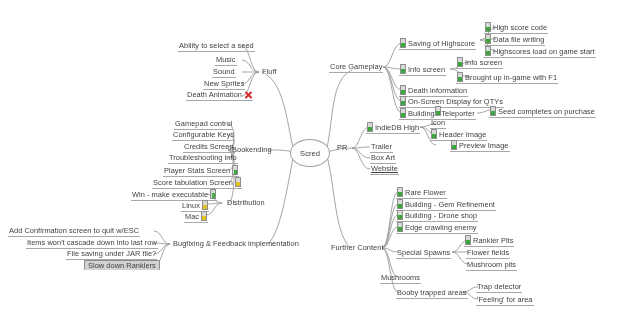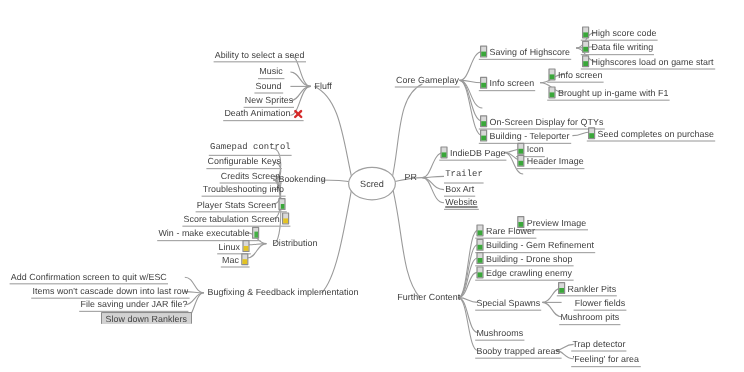--- a/index.html
+++ b/index.html
@@ -192,55 +192,59 @@
   </div>
   <div class="node" style="left:456px;top:57px;">
     <span class="ico g"></span>
     <span class="lbl">Info screen</span>
   </div>
   <div class="node" style="left:456px;top:72px;">
     <span class="ico g"></span>
     <span class="lbl">Brought up in-game with F1</span>
   </div>
 
+  <div class="node" style="left:399px;top:85px;">
+    <span class="ico g"></span>
+    <span class="lbl">Death information</span>
+  </div>
   <div class="node" style="left:399px;top:96px;">
     <span class="ico g"></span>
     <span class="lbl">On-Screen Display for QTYs</span>
   </div>
   <div class="node" style="left:399px;top:108px;">
     <span class="ico g"></span>
     <span class="lbl">Building - Teleporter</span>
   </div>
   <div class="node" style="left:489px;top:106px;">
     <span class="ico g"></span>
     <span class="lbl">Seed completes on purchase</span>
   </div>
 
   <div class="node noline" style="left:336px;top:143px;">
     <span class="lbl">PR</span>
   </div>
 
   <div class="node" style="left:366px;top:122px;">
     <span class="ico g"></span>
-    <span class="lbl">IndieDB Page</span>
-  </div>
-  <div class="node" style="left:430px;top:119px;">
+    <span class="lbl">IndieDB High</span>
+  </div>
+  <div class="node" style="left:430px;top:106px;flex-direction:column;">
     <span class="ico g"></span>
     <span class="lbl">Icon</span>
   </div>
   <div class="node" style="left:430px;top:129px;">
     <span class="ico g"></span>
     <span class="lbl">Header Image</span>
   </div>
-  <div class="node" style="left:430px;top:140px;margin-top:40px;">
+  <div class="node" style="left:450px;top:140px;">
     <span class="ico g"></span>
     <span class="lbl">Preview Image</span>
   </div>
 
-  <div class="node" style="left:370px;top:142px;font-family:Liberation Mono, monospace;">
+  <div class="node" style="left:370px;top:142px;">
     <span class="lbl">Trailer</span>
   </div>
   <div class="node" style="left:370px;top:153px;">
     <span class="lbl">Box Art</span>
   </div>
   <div class="node" style="left:370px;top:164px;text-decoration:underline;">
     <span class="lbl">Website</span>
   </div>
 
   <div class="node noline" style="left:330px;top:243px;">
@@ -264,28 +268,28 @@
     <span class="lbl">Edge crawling enemy</span>
   </div>
 
   <div class="node" style="left:396px;top:248px;">
     <span class="lbl">Special Spawns</span>
   </div>
   <div class="node" style="left:464px;top:235px;">
     <span class="ico g"></span>
     <span class="lbl">Rankler Pits</span>
   </div>
-  <div class="node" style="left:466px;top:248px;margin-left:12px;">
+  <div class="node" style="left:466px;top:248px;">
     <span class="lbl">Flower fields</span>
   </div>
   <div class="node" style="left:466px;top:260px;">
     <span class="lbl">Mushroom pits</span>
   </div>
 
-  <div class="node" style="left:396px;top:273px;align-items:center;">
+  <div class="node" style="left:380px;top:273px;align-items:center;">
     <span class="lbl">Mushrooms</span>
   </div>
 
   <div class="node" style="left:396px;top:288px;">
     <span class="lbl">Booby trapped areas</span>
   </div>
   <div class="node" style="left:476px;top:282px;">
     <span class="lbl">Trap detector</span>
   </div>
   <div class="node" style="left:476px;top:295px;">
@@ -310,21 +314,21 @@
   </div>
   <div class="node" style="left:186px;top:90px;">
     <span class="lbl">Death Animation</span>
     <span class="xico"></span>
   </div>
 
   <div class="node noline" style="left:231px;top:145px;">
     <span class="lbl">Bookending</span>
   </div>
 
-  <div class="node" style="left:174px;top:119px;font-family:Liberation Mono, monospace;">
+  <div class="node" style="left:174px;top:119px;">
     <span class="lbl">Gamepad control</span>
   </div>
   <div class="node" style="left:172px;top:130px;">
     <span class="lbl">Configurable Keys</span>
   </div>
   <div class="node" style="left:183px;top:142px;">
     <span class="lbl">Credits Screen</span>
   </div>
   <div class="node" style="left:168px;top:153px;">
     <span class="lbl">Troubleshooting info</span>

